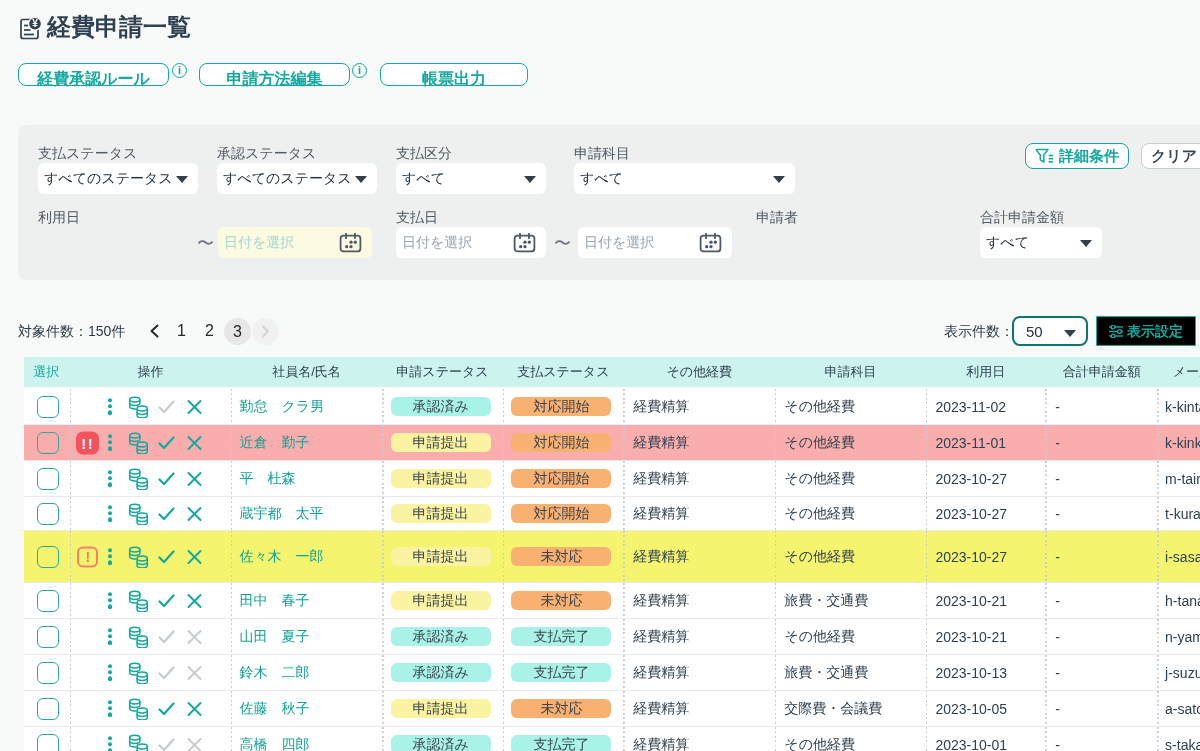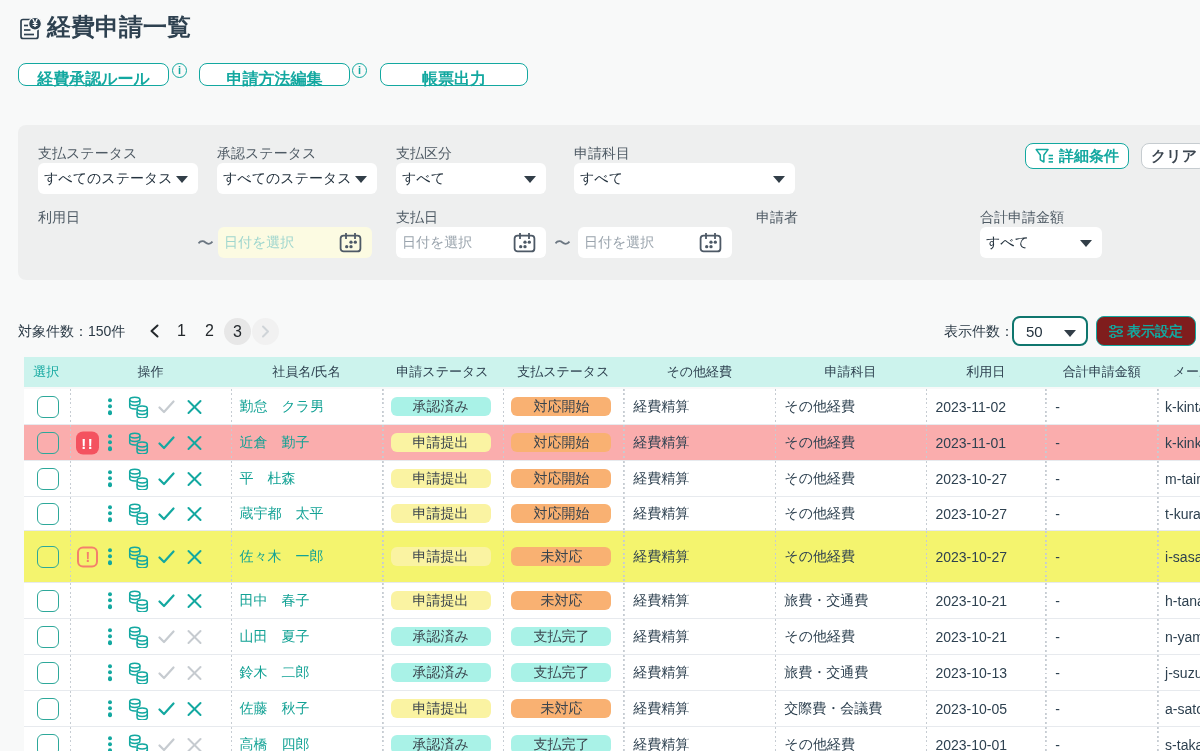--- a/index.html
+++ b/index.html
@@ -188,21 +188,21 @@
 <div class="circle" style="left:224px;top:318px;background:#e7e7e7;color:#23282c;font-size:16px;">3</div>
 <div class="circle" style="left:252px;top:318px;background:#f1f1f1;">
   <svg width="9" height="13" viewBox="0 0 9 13" style="margin-top:7px;">
       <polyline points="2,1.5 7,6.5 2,11.5" fill="none" stroke="#cfd4d8" stroke-width="2" stroke-linecap="round" stroke-linejoin="round"></polyline>
     </svg>
 </div>
 <div class="abs pgtext" style="left:944px;top:323px;font-size:14px;">表示件数：</div>
 <div class="abs" style="left:1012px;top:316px;width:76px;height:30px;background:#fff;border:2px solid #0f766e;border-radius:8px;font-size:15px;color:#24323e;line-height:28px;padding-left:12px;">50
   <span style="position:absolute;right:10px;top:12px;width:0;height:0;border-left:6.5px solid transparent;border-right:6.5px solid transparent;border-top:7.5px solid #323e48;"></span>
 </div>
-<div class="abs" style="left:1096px;top:316px;width:100px;height:30px;background:#7f1d1d;border:1px solid #13a8a0;border-radius:8px;text-align:center;line-height:28px;color:#13a8a0;font-weight:bold;font-size:14px;">
+<div class="abs" style="left:1096px;top:316px;width:100px;height:30px;background:#000000;border:1px solid #13a8a0;border-radius:1px;text-align:center;line-height:28px;color:#13a8a0;font-weight:bold;font-size:14px;">
   <svg width="14" height="13" viewBox="0 0 14 13" style="vertical-align:-2px;margin-right:4px;">
     <g stroke="#13a8a0" stroke-width="1.4" fill="none">
     <line x1="0" y1="2" x2="2.2" y2="2"></line>
         <line x1="6" y1="2" x2="14" y2="2"></line>
         <circle cx="4.1" cy="2" r="1.9"></circle>
     <line x1="0" y1="6.5" x2="8.6" y2="6.5"></line>
         <line x1="12.4" y1="6.5" x2="14" y2="6.5"></line>
         <circle cx="10.5" cy="6.5" r="1.9"></circle>
     <line x1="0" y1="11" x2="2.2" y2="11"></line>
         <line x1="6" y1="11" x2="14" y2="11"></line>

